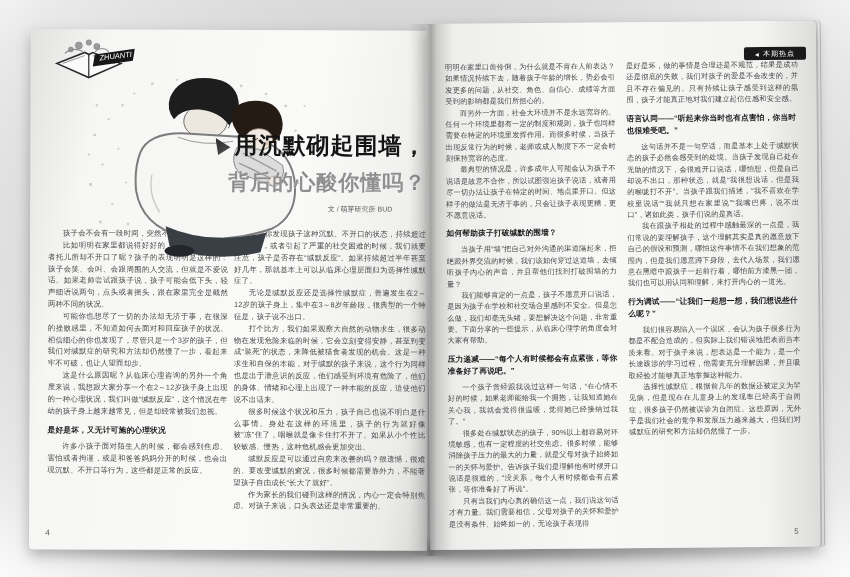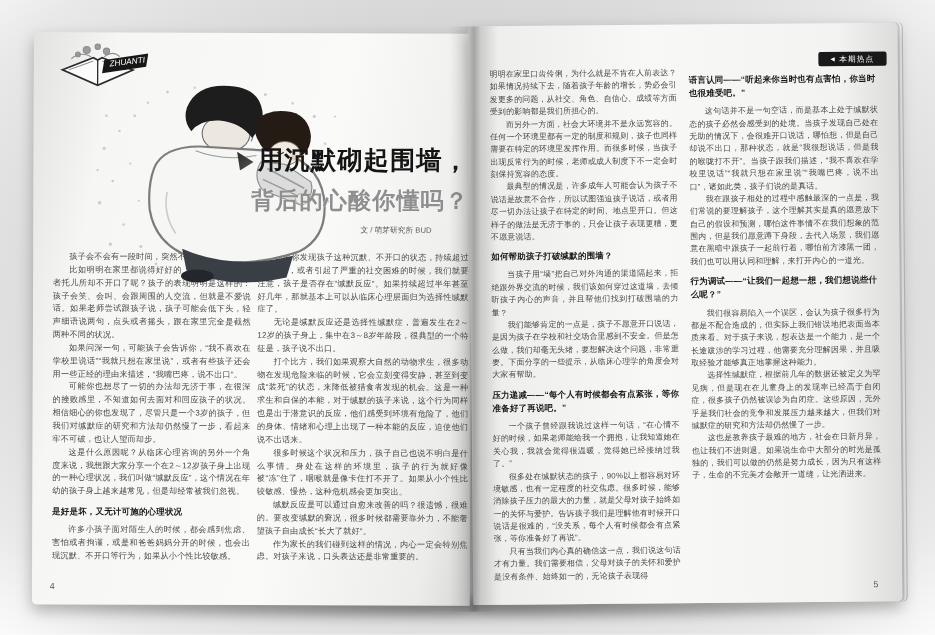--- a/index.html
+++ b/index.html
@@ -130,25 +130,24 @@
 
       <div class="headline">
         <div class="l1"><span class="tri"></span><span>用沉默砌起围墙，</span></div>
         <div class="l2">背后的心酸你懂吗？</div>
         <div class="byline">文 / 萌芽研究所 BUD</div>
       </div>
 
       <div class="col" style="left:18px;top:198px;width:180px;">
           <div class="para">孩子会不会有一段时间，突然不想沟通了？</div>
           <div class="para">比如明明在家里都说得好好的，但是去了学校或者托儿所却不开口了呢？孩子的表现明明是这样的：孩子会笑、会叫、会跟周围的人交流，但就是不爱说话。如果老师尝试跟孩子说，孩子可能会低下头，轻声细语说两句，点头或者摇头，跟在家里完全是截然两种不同的状况。</div>
-          <div class="para">如果问深一句，可能孩子会告诉你，“我不喜欢在学校里说话”“我就只想在家里说”，或者有些孩子还会用一些正经的理由来描述，“我嘴巴疼，说不出口”。</div>
           <div class="para">可能你也想尽了一切的办法却无济于事，在很深的挫败感里，不知道如何去面对和回应孩子的状况。相信细心的你也发现了，尽管只是一个3岁的孩子，但我们对缄默症的研究和方法却仍然慢了一步，看起来牢不可破，也让人望而却步。</div>
           <div class="para">这是什么原因呢？从临床心理咨询的另外一个角度来说，我想跟大家分享一个在2～12岁孩子身上出现的一种心理状况，我们叫做“缄默反应”，这个情况在年幼的孩子身上越来越常见，但是却经常被我们忽视。</div>
           <div class="subhead">是好是坏，又无计可施的心理状况</div>
-          <div class="para">许多小孩子面对陌生人的时候，都会感到焦虑、害怕或者拘谨，或是和爸爸妈妈分开的时候，也会出现沉默、不开口等行为，如果从小个性比较敏感。</div>
+          <div class="para">许多小孩子面对陌生人的时候，都会感到焦虑、害怕或者拘谨，或是和爸爸妈妈分开的时候，也会出现沉默、不开口等行为，这些都是正常的反应。</div>
         </div>
       <div class="col" style="left:204px;top:198px;width:192px;">
           <div class="para cont">但是如果你发现孩子这种沉默、不开口的状态，持续超过了1个月，或者引起了严重的社交困难的时候，我们就要注意，孩子是否存在“缄默反应”。如果持续超过半年甚至好几年，那就基本上可以从临床心理层面归为选择性缄默症了。</div>
           <div class="para">无论是缄默反应还是选择性缄默症，普遍发生在2～12岁的孩子身上，集中在3～8岁年龄段，很典型的一个特征是，孩子说不出口。</div>
           <div class="para">打个比方，我们如果观察大自然的动物求生，很多动物在发现危险来临的时候，它会立刻变得安静，甚至到变成“装死”的状态，来降低被猎食者发现的机会。这是一种求生和自保的本能，对于缄默的孩子来说，这个行为同样也是出于潜意识的反应，他们感受到环境有危险了，他们的身体、情绪和心理上出现了一种本能的反应，迫使他们说不出话来。</div>
           <div class="para">很多时候这个状况和压力，孩子自己也说不明白是什么事情。身处在这样的环境里，孩子的行为就好像被“冻”住了，咽喉就是像卡住打不开了。如果从小个性比较敏感、慢热，这种危机感会更加突出。</div>
           <div class="para">缄默反应是可以通过自愈来改善的吗？很遗憾，很难的。要改变缄默的窘况，很多时候都需要靠外力，不能奢望孩子自由成长“长大了就好”。</div>
           <div class="para">作为家长的我们碰到这样的情况，内心一定会特别焦虑。对孩子来说，口头表达还是非常重要的。</div>
         </div>
 
@@ -167,27 +166,27 @@
           <div class="para">最典型的情况是，许多成年人可能会认为孩子不说话是故意不合作，所以试图强迫孩子说话，或者用尽一切办法让孩子在特定的时间、地点里开口。但这样子的做法是无济于事的，只会让孩子表现更糟，更不愿意说话。</div>
           <div class="subhead">如何帮助孩子打破缄默的围墙？</div>
           <div class="para">当孩子用“墙”把自己对外沟通的渠道隔起来，拒绝跟外界交流的时候，我们该如何穿过这道墙，去倾听孩子内心的声音，并且帮他们找到打破围墙的力量？</div>
           <div class="para">我们能够肯定的一点是，孩子不愿意开口说话，是因为孩子在学校和社交场合里感到不安全。但是怎么做，我们却毫无头绪，要想解决这个问题，非常重要。下面分享的一些提示，从临床心理学的角度会对大家有帮助。</div>
           <div class="subhead">压力递减——“每个人有时候都会有点紧张，等你准备好了再说吧。”</div>
           <div class="para">一个孩子曾经跟我说过这样一句话，“在心情不好的时候，如果老师能给我一个拥抱，让我知道她在关心我，我就会觉得很温暖，觉得她已经接纳过我了。”</div>
           <div class="para">很多处在缄默状态的孩子，90%以上都容易对环境敏感，也有一定程度的社交焦虑。很多时候，能够消除孩子压力的最大的力量，就是父母对孩子始终如一的关怀与爱护。告诉孩子我们是理解他有时候开口说话是很难的，“没关系，每个人有时候都会有点紧张，等你准备好了再说”。</div>
           <div class="para">只有当我们内心真的确信这一点，我们说这句话才有力量。我们需要相信，父母对孩子的关怀和爱护是没有条件、始终如一的，无论孩子表现得</div>
         </div>
       <div class="col" style="left:200px;top:38px;width:172px;font-size:7.2px;line-height:1.58;">
+          <div class="para cont">是好是坏，做的事情是合理还是不规范，结果是成功还是彻底的失败，我们对孩子的爱是不会改变的，并且不存在偏见的。只有持续让孩子感受到这样的氛围，孩子才能真正地对我们建立起信任感和安全感。</div>
           <div class="subhead">语言认同——“听起来你当时也有点害怕，你当时也很难受吧。”</div>
           <div class="para">这句话并不是一句空话，而是基本上处于缄默状态的孩子必然会感受到的处境。当孩子发现自己处在无助的情况下，会很难开口说话，哪怕想，但是自己却说不出口，那种状态，就是“我很想说话，但是我的喉咙打不开”。当孩子跟我们描述，“我不喜欢在学校里说话”“我就只想在家里说”“我嘴巴疼，说不出口”，诸如此类，孩子们说的是真话。</div>
           <div class="para">我在跟孩子相处的过程中感触最深的一点是，我们常说的要理解孩子，这个理解其实是真的愿意放下自己的假设和预测，哪怕这件事情不在我们想象的范围内，但是我们愿意蹲下身段，去代入场景，我们愿意在黑暗中跟孩子一起前行着，哪怕前方漆黑一团，我们也可以用认同和理解，来打开内心的一道光。</div>
           <div class="subhead">行为调试——“让我们一起想一想，我们想说些什么呢？”</div>
           <div class="para">我们很容易陷入一个误区，会认为孩子很多行为都是不配合造成的，但实际上我们错误地把表面当本质来看。对于孩子来说，想表达是一个能力，是一个长途跋涉的学习过程，他需要充分理解因果，并且吸取经验才能够真正地掌握这种能力。</div>
           <div class="para">选择性缄默症，根据前几年的数据还被定义为罕见病，但是现在在儿童身上的发现率已经高于自闭症，很多孩子仍然被误诊为自闭症。这些原因，无外乎是我们社会的竞争和发展压力越来越大，但我们对缄默症的研究和方法却仍然慢了一步。</div>
-          <div class="para">这也是教养孩子最难的地方，社会在日新月异，也让我们不进则退。如果说生命中大部分的时光是孤独的，我们可以做的仍然是努力成长，因为只有这样子，生命的不完美才会敞开一道缝，让光洒进来。</div>
         </div>
 
       <span class="pagenum" style="left:364px;top:506px;">5</span>
     </div>
 
     <div class="spine"></div>
   </div>
 </div>
 
 </body></html>

